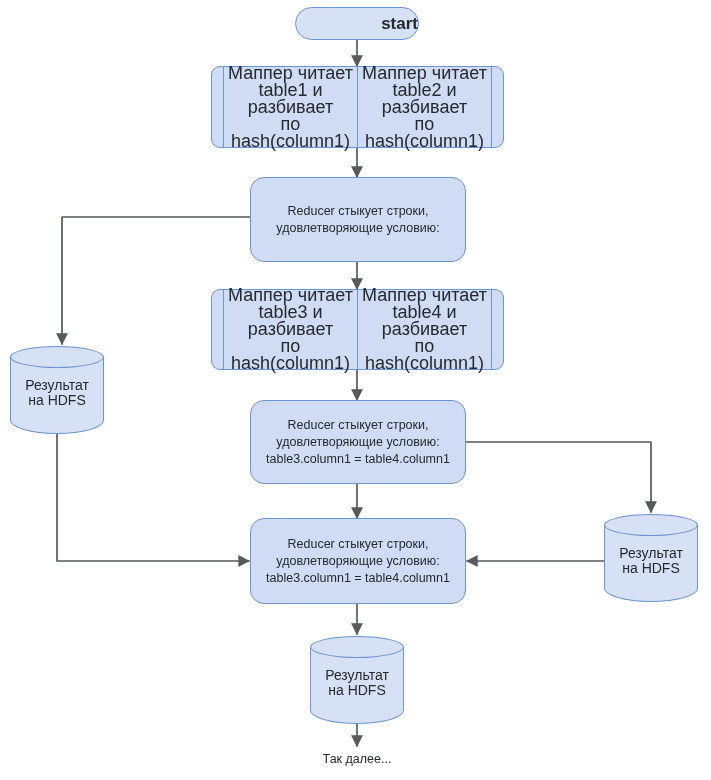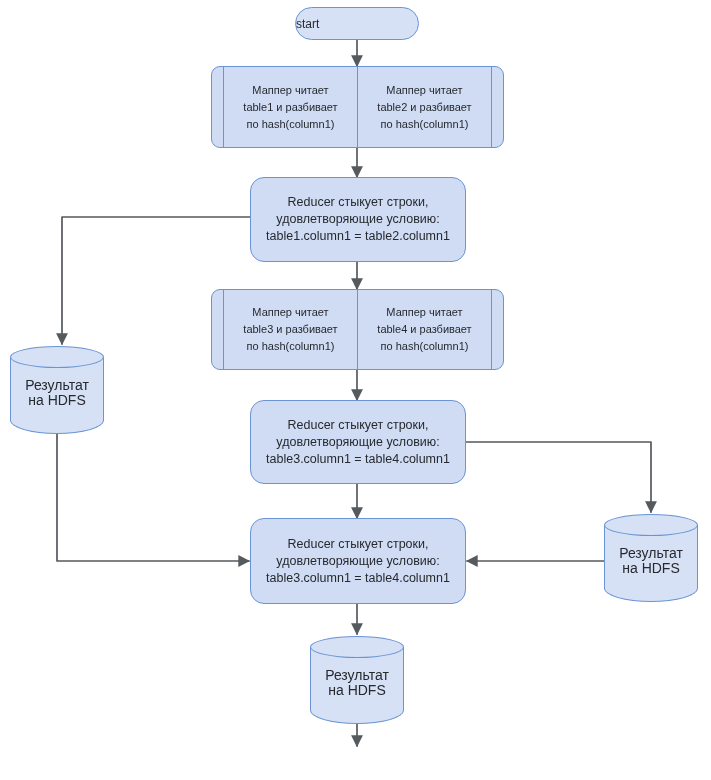--- a/index.html
+++ b/index.html
@@ -29,23 +29,24 @@
     box-sizing: border-box;
   }
 
   
   .terminator {
     border: 1.6px solid #6a94d4;
     border-radius: 999px;
     background: #d6e1f5;
     display: flex;
     align-items: center;
-    justify-content: flex-start;
-    color: #26292e;
-    font-size: 12px;
+    justify-content: flex-end;
+    color: #26292e;
+    font-size: 17px;
+    font-weight: bold;
   }
 
   
   .process {
     border: 1.6px solid #6a94d4;
     border-radius: 14px;
     background: #cfdcf4;
     display: flex;
     align-items: center;
     justify-content: center;
@@ -70,21 +71,21 @@
   }
   .mapper-edge.left  { border-right: 1.6px solid #6a94d4; }
   .mapper-edge.right { border-left: 1.6px solid #6a94d4; }
   .mapper-cell {
     flex: 1 1 0;
     display: flex;
     align-items: center;
     justify-content: center;
     text-align: center;
     color: #26292e;
-    font-size: 11px;
+    font-size: 18px;
     line-height: 17px;
   }
   .mapper-cell + .mapper-cell {
     border-left: 1.6px solid #6a94d4;
   }
 
   
   .cylinder {
     position: absolute;
   }
@@ -180,21 +181,20 @@
         <div>по hash(column1)</div>
       </div>
     </div>
     <div class="mapper-edge right"></div>
   </div>
 
   <div class="node process" style="left:250px; top:177px; width:216px; height:85px;">
     <div class="lines">
       <div>Reducer стыкует строки,</div>
       <div>удовлетворяющие условию:</div>
-      <div>table1.column1 = table2.column1</div>
     </div>
   </div>
 
   <div class="node mapper-group" style="left:211px; top:289px; width:293px; height:81px;">
     <div class="mapper-edge left"></div>
     <div class="mapper-cell">
       <div>
         <div>Маппер читает</div>
         <div>table3 и разбивает</div>
         <div>по hash(column1)</div>
@@ -246,14 +246,15 @@
 
   <div class="cylinder" style="left:310px; top:636px; width:94px; height:88px;">
     <div class="cyl-body" style="top:11px; height:77px;"></div>
     <div class="cyl-top" style="height:22px;"></div>
     <div class="cyl-label" style="top:32px;">
       <div>Результат</div>
       <div>на HDFS</div>
     </div>
   </div>
 
+  <div class="caption" style="left:277px; top:752px; width:160px;">Так далее...</div>
 
 </div>
 
 </body></html>

